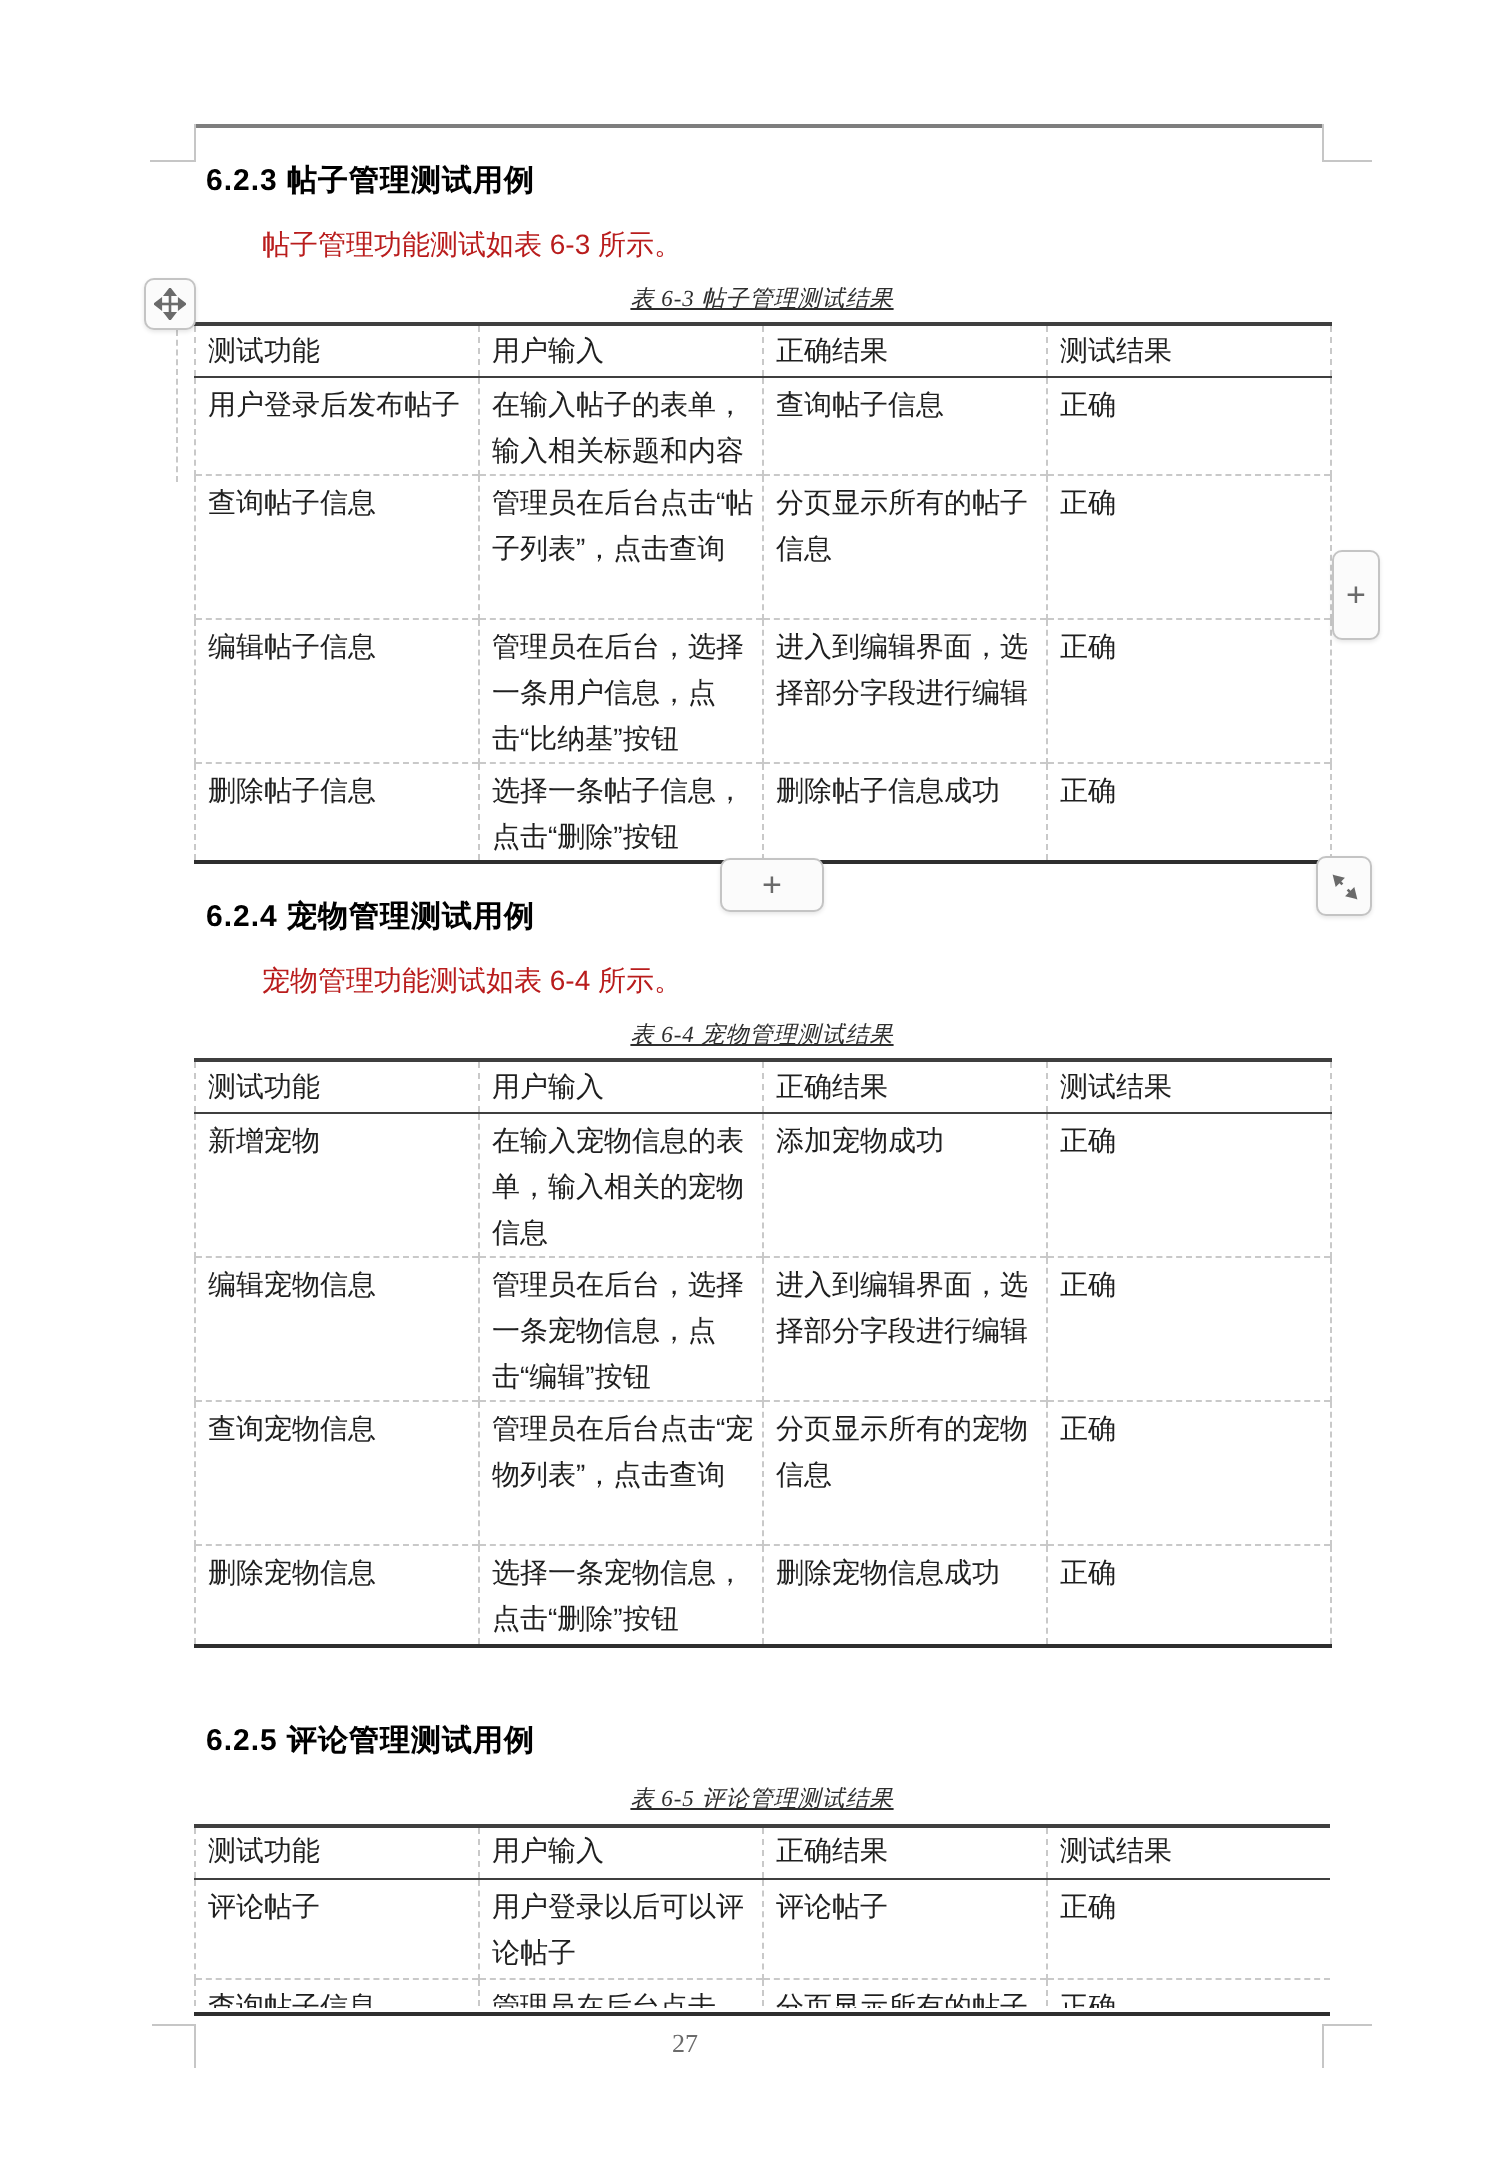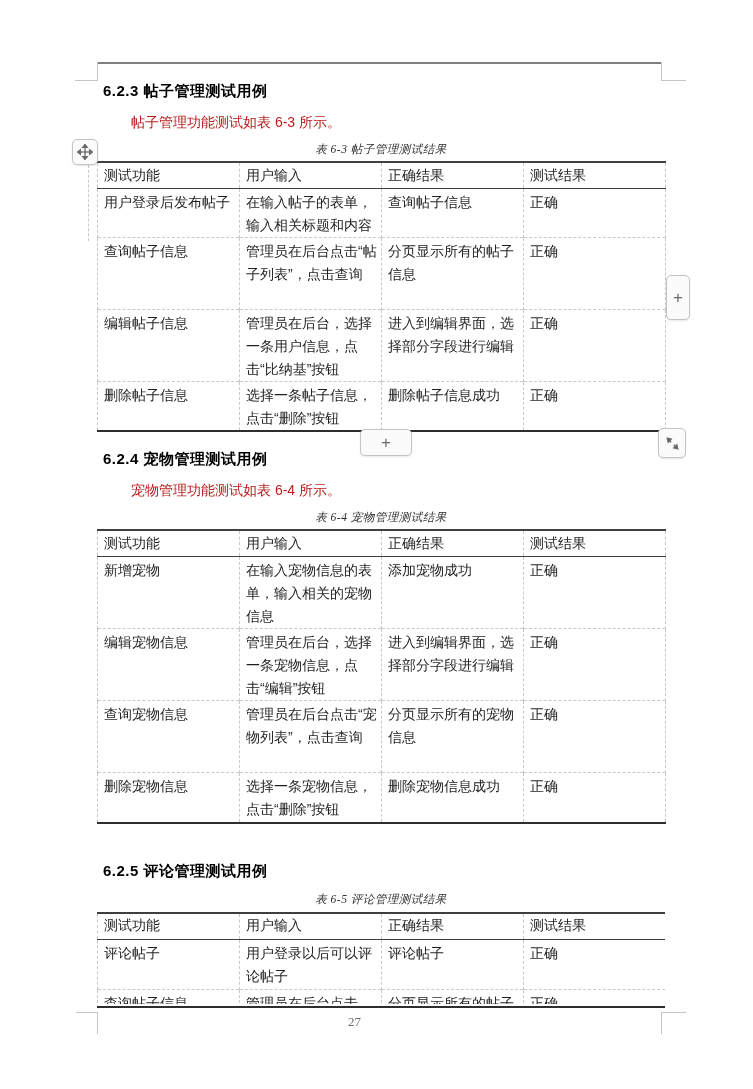--- a/index.html
+++ b/index.html
@@ -8,21 +8,21 @@
   
   .hline{position:absolute;height:0;border-top:2px solid #7e7e7e;}
   .mark{position:absolute;background:#c6c6c6;}
   
   .content{position:absolute;left:97px;top:80px;width:568px;}
   h3.sec-h{margin:0 0 0 6px;font-size:15px;font-weight:bold;color:#000;line-height:22px;letter-spacing:.5px;}
   h3.h2{margin-top:16px;}
   h3.h3{margin-top:36px;}
   p.intro{margin:10px 0 0 34px;font-size:14px;line-height:20px;color:#b91c1c;}
   .caption{margin-top:10px;text-align:center;font-family:"Liberation Serif","DejaVu Serif",serif;
-           font-style:italic;font-size:11.5px;color:#2e2e2e;letter-spacing:.5px;}
+           font-style:italic;font-size:11.5px;color:#2e2e2e;letter-spacing:.5px;text-decoration:underline;}
   
   table.t{width:568px;table-layout:fixed;border-collapse:collapse;margin-top:4px;
           font-size:14px;color:#1f1f1f;}
   table.t col{width:142px;}
   table.t thead tr{border-top:2px solid #3f3f3f;border-bottom:1.5px solid #3f3f3f;}
   table.t th{font-weight:normal;text-align:left;height:25px;padding:0 4px 0 6px;vertical-align:middle;
              border-left:1px dashed #c9c9c9;border-right:1px dashed #c9c9c9;}
   table.t td{vertical-align:top;padding:2px 4px 0 6px;line-height:23px;
              border-left:1px dashed #c9c9c9;border-right:1px dashed #c9c9c9;}
   table.t tbody tr + tr{border-top:1px dashed #c9c9c9;}
@@ -45,21 +45,21 @@
         border-radius:5px;box-shadow:0 1px 2px rgba(0,0,0,.10);display:flex;
         align-items:center;justify-content:center;color:#6a6a6a;cursor:pointer;}
   .ctrl.plus{font-size:17px;font-weight:400;line-height:1;}
   .move-handle{left:72px;top:139px;width:26px;height:26px;}
   .plus-v{left:666px;top:275px;width:24px;height:45px;}
   .plus-h{left:360px;top:429px;width:52px;height:27px;}
   .resize-handle{left:658px;top:428px;width:28px;height:30px;}
   .dash-v{position:absolute;width:0;border-left:1px dashed #c9c9c9;}
   
   .pagenum{position:absolute;left:0;top:1014px;width:685px;text-align:center;
-           font-family:"Liberation Serif","DejaVu Serif",serif;font-size:13px;color:#6b6b6b;padding-left:12px;}
+           font-family:"Liberation Serif","DejaVu Serif",serif;font-size:13px;color:#6b6b6b;}
 </style>
 </head>
 <body>
 
 <div class="page">
 
   <div class="hline" style="left:97px;top:62px;width:565px;"></div>
   <div class="mark" style="left:97px;top:62px;width:1px;height:19px;"></div>
   <div class="mark" style="left:75px;top:80px;width:22px;height:1px;"></div>
   <div class="mark" style="left:661px;top:62px;width:1px;height:19px;"></div>

